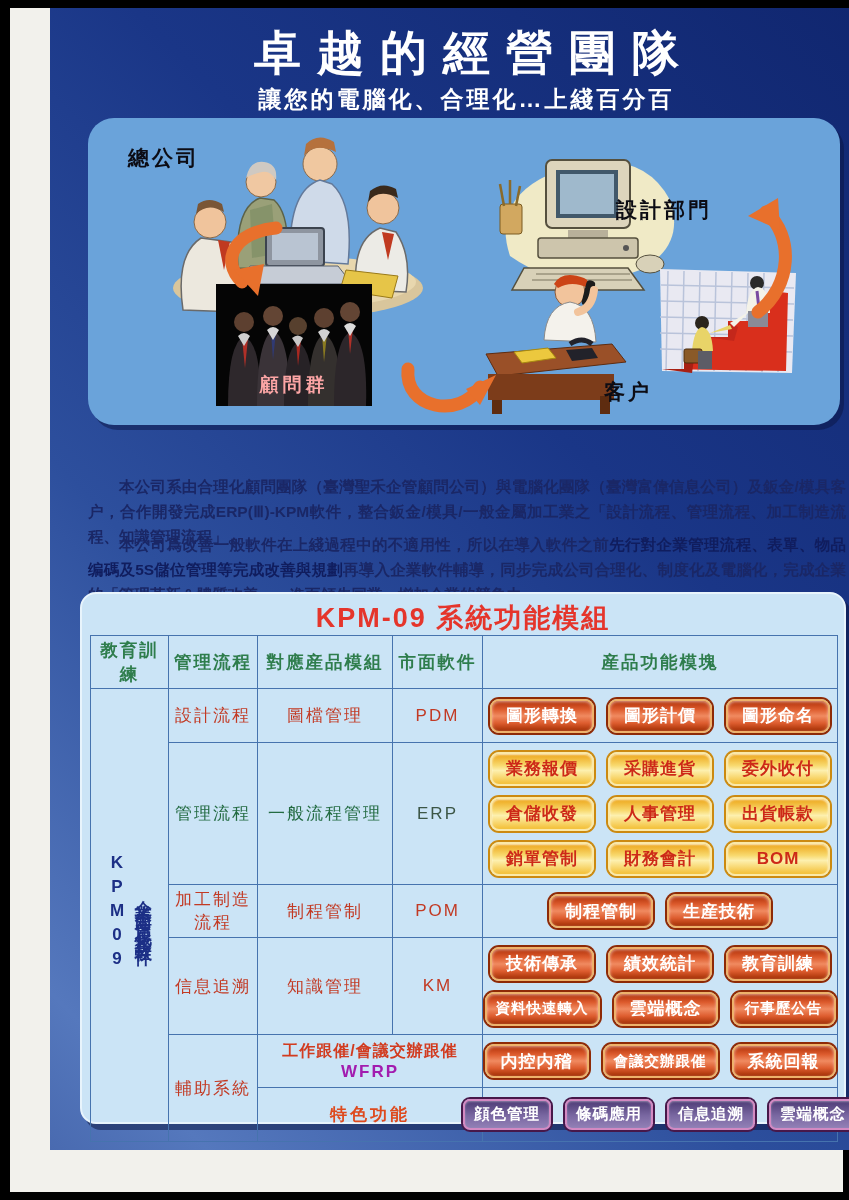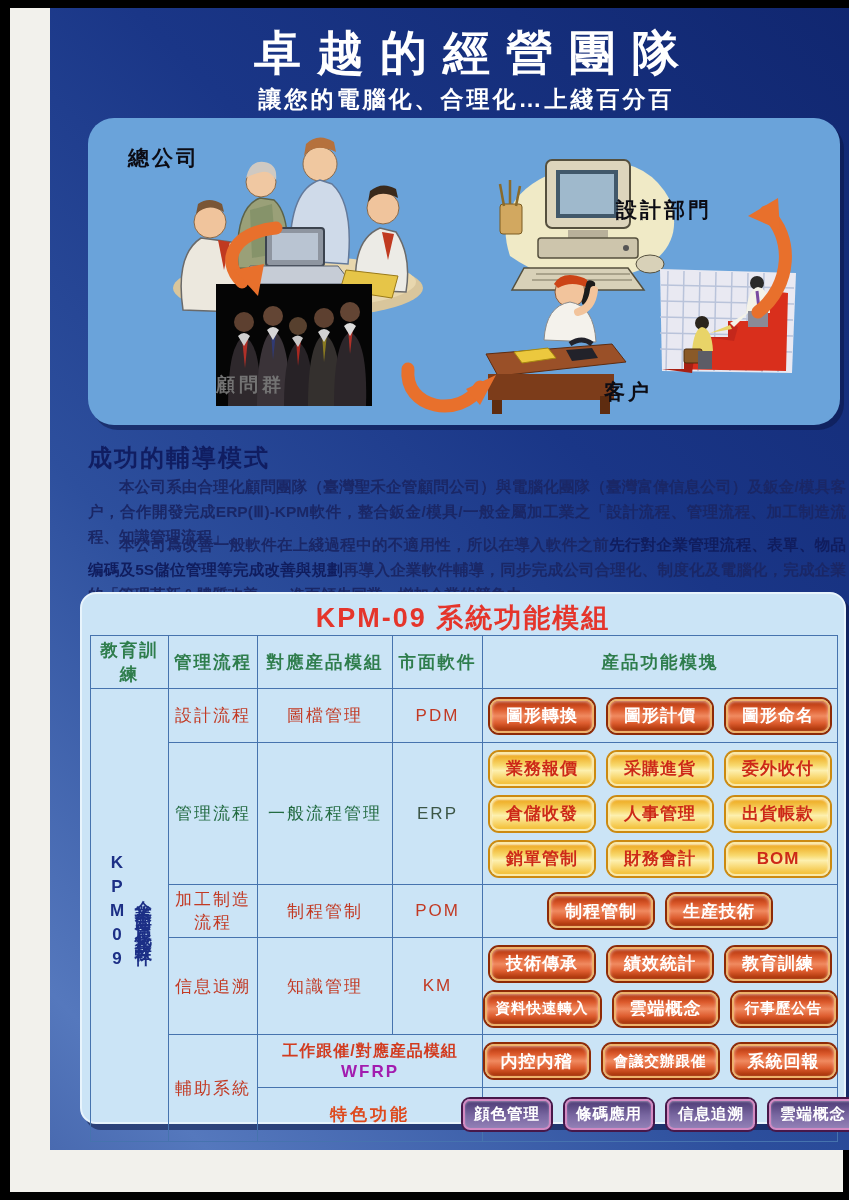--- a/index.html
+++ b/index.html
@@ -15,22 +15,22 @@
            font-family:"DejaVu Serif","Liberation Serif",serif; font-size:47px; font-weight:bold;
            letter-spacing:16px; text-indent:16px; }
   .subtitle { position:absolute; left:0; top:76px; width:100%; text-align:center; color:#fff;
               font-size:23px; font-weight:bold; letter-spacing:3px; }
 
   
   .panel { position:absolute; left:38px; top:110px; width:752px; height:307px; background:#6aa3da;
            border-radius:26px; box-shadow:4px 5px 0 rgba(8,18,60,.45); }
   .ill-label { position:absolute; color:#0c0c14; font-size:21px; font-weight:bold; letter-spacing:3px; }
   .consult-box { position:absolute; left:128px; top:166px; width:156px; height:122px; background:#050505; }
-  .consult-label { position:absolute; left:0; bottom:8px; width:100%; 
-                   color:#737373; font-size:19px; font-weight:bold; letter-spacing:4px; }
+  .consult-label { position:absolute; left:0; bottom:8px; width:100%; text-align:center;
+                   color:#fca5a5; font-size:19px; font-weight:bold; letter-spacing:4px; }
   .panel svg { position:absolute; }
 
   
   .sec-head { position:absolute; left:38px; top:434px; color:#101d61; font-size:24px; font-weight:bold; letter-spacing:2px; }
   .para { position:absolute; left:38px; width:758px; color:#1a2766; font-size:15.5px; font-weight:600;
           line-height:1.62; text-indent:2em; text-align:justify; }
   .para b { color:#101d5e; font-weight:900; }
   #para1 { top:466px; }
   #para2 { top:524px; }
 
@@ -224,21 +224,20 @@
         <svg style="left:308px; top:243px;" width="100" height="62" viewBox="0 0 100 62">
           <path d="M12 8 C8 48 64 58 84 26" stroke="#e8702c" stroke-width="13" fill="none" stroke-linecap="round"></path>
           <path d="M70 28 l30 -14 l-16 30 z" fill="#e8702c"></path>
         </svg>
         <svg style="left:642px; top:74px;" width="72" height="135" viewBox="0 0 72 135">
           <path d="M28 120 C62 94 64 44 36 20" stroke="#e8702c" stroke-width="13" fill="none" stroke-linecap="round"></path>
           <path d="M18 24 l30 -18 l2 32 z" fill="#e8702c"></path>
         </svg>
       </div>
 
-      <div class="sec-head">成功的輔導模式</div>
       <p class="para" id="para1">本公司系由合理化顧問團隊（臺灣聖禾企管顧問公司）與電腦化團隊（臺灣富偉信息公司）及鈑金/模具客户，合作開發完成ERP(Ⅲ)-KPM軟件，整合鈑金/模具/一般金屬加工業之「設計流程、管理流程、加工制造流程、知識管理流程」。</p>
       <p class="para" id="para2"><span>本公司爲改善一般軟件在上綫過程中的不適用性，所以在導入軟件之前</span><b>先行對企業管理流程、表單、物品编碼及5S儲位管理等完成改善與規劃</b><span>再導入企業軟件輔導，同步完成公司合理化、制度化及電腦化，完成企業的「管理革新＆體質改善」，進而領先同業，增加企業的競争力。</span></p>
 
       <div class="tbl-wrap">
         <div class="tbl-title">KPM-09 系統功能模組</div>
         <table class="kpm">
           <colgroup>
             <col style="width:78px">
               <col style="width:89px">
               <col style="width:135px">
@@ -322,21 +321,21 @@
                       <span class="btn red small">資料快速轉入</span>
                       <span class="btn red">雲端概念</span>
                       <span class="btn red small">行事歷公告</span>
                     </div>
                   </div>
                 </td>
               </tr>
               <tr style="height: 53px;">
                 <td class="cell-proc c-red" rowspan="2">輔助系統</td>
                 <td colspan="2">
-                  <div class="wfrp1">工作跟催/對應産品模組</div>
+                  <div class="wfrp1">工作跟催/會議交辦跟催</div>
                   <div class="wfrp2">WFRP</div>
                 </td>
                 <td>
                   <div class="btns">
                     <div class="btnrow">
                       <span class="btn red">内控内稽</span>
                       <span class="btn red small">會議交辦跟催</span>
                       <span class="btn red">系統回報</span>
                     </div>
                   </div>

